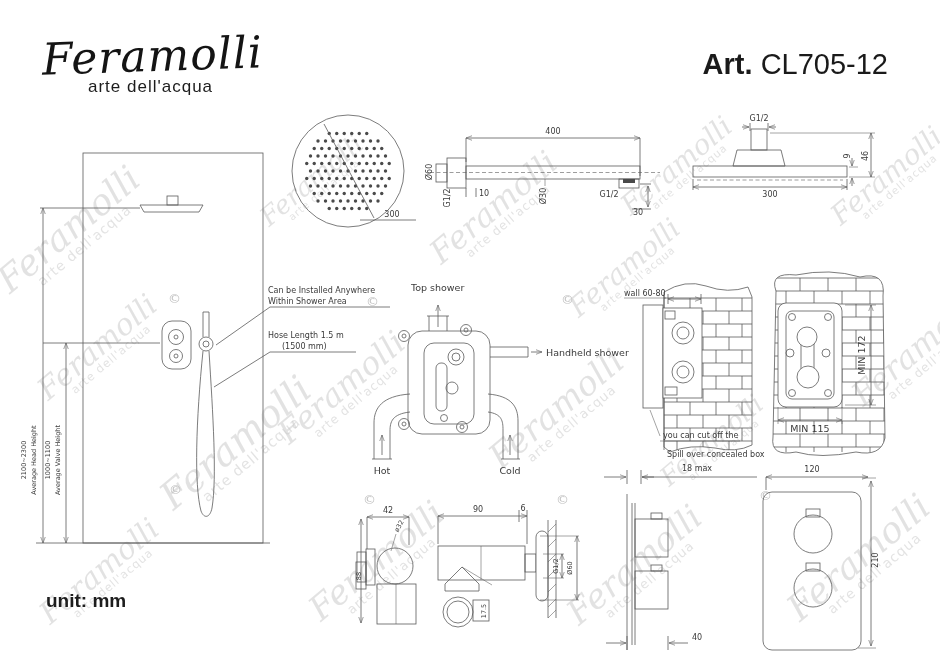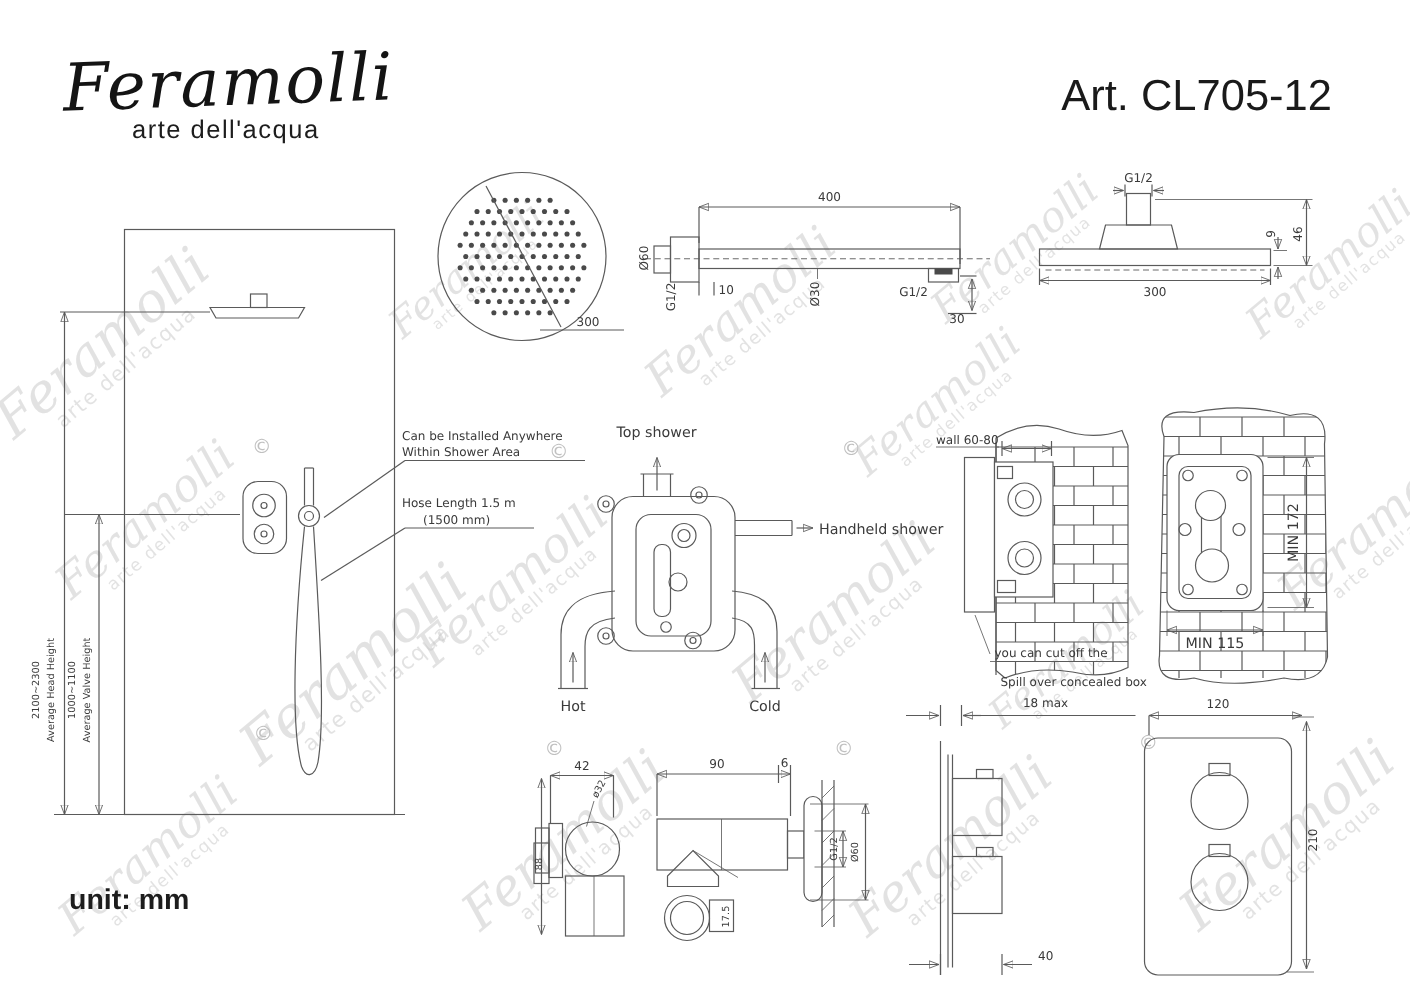--- a/index.html
+++ b/index.html
@@ -11,21 +11,21 @@
       line-height:.9;pointer-events:none;}
   .wm .wm-sub{display:block;font-size:.38em;letter-spacing:1px;margin-left:2.2em;
       font-family:"DejaVu Sans",sans-serif;font-style:normal;}
   .cr{position:absolute;color:#c0c0c0;font-size:13px;z-index:1;font-family:"DejaVu Sans",sans-serif;}
   
   .logo{position:absolute;left:42px;top:30px;z-index:3;}
   .logo .brand{font-family:"DejaVu Serif",serif;font-style:italic;font-size:44px;
       color:#141414;letter-spacing:1px;display:block;transform:rotate(-2deg);}
   .logo .tagline{display:block;font-size:17px;color:#1d1d1d;margin:-4px 0 0 46px;letter-spacing:1px;}
   .artno{position:absolute;right:52px;top:48px;z-index:3;font-size:29px;color:#1a1a1a;}
-  .artno .pfx{font-weight:400;}
+  .artno .pfx{font-weight:700;}
   .artno .code{font-weight:400;}
   
   .unit{position:absolute;left:46px;top:590px;z-index:3;font-size:19px;font-weight:700;color:#1d1d1d;}
   
   svg.draw{position:absolute;left:0;top:0;z-index:2;}
   svg.draw line,svg.draw path,svg.draw rect,svg.draw circle,svg.draw ellipse,
   svg.draw polygon,svg.draw polyline{stroke:#5a5a5a;stroke-width:.8;fill:none;}
   svg.draw .wf{fill:#ffffff;}
   svg.draw .f{fill:#4a4a4a;stroke:none;}
   svg.draw .dash{stroke-dasharray:4 2.5;stroke-width:.6;}

